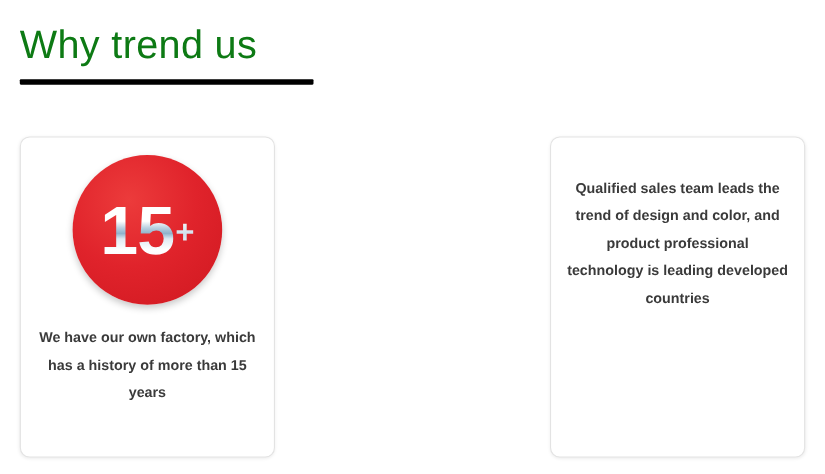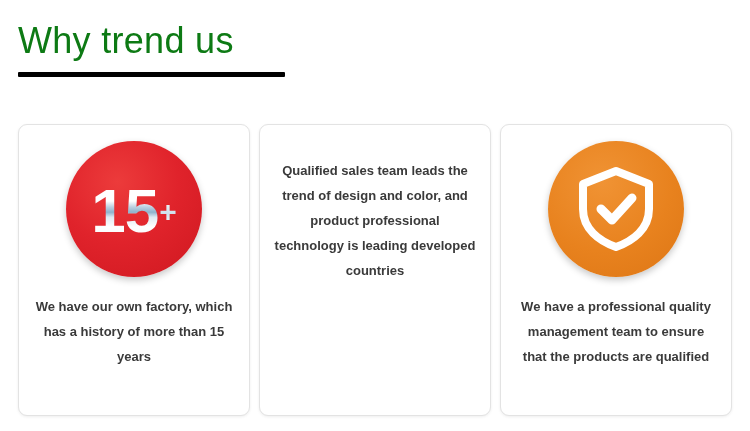--- a/index.html
+++ b/index.html
@@ -149,23 +149,14 @@
         <span class="years-plus">+</span>
       </div>
     </div>
     <div class="card-text">We have our own factory, which has a history of more than 15 years</div>
   </div>
 
   <div class="card">
     <div class="card-text">Qualified sales team leads the trend of design and color, and product professional technology is leading developed countries</div>
   </div>
 
-  <div class="card">
-    <div class="badge orange">
-      <svg class="icon-svg" width="80" height="88" viewBox="0 0 80 88">
-        <path d="M40 6 L73 19 V44 C73 64 57 76 40 82 C23 76 7 64 7 44 V19 Z" fill="none" stroke="#ffffff" stroke-width="8" stroke-linejoin="round"></path>
-        <path d="M25 44 L36 55 L56 33" fill="none" stroke="#ffffff" stroke-width="9" stroke-linecap="round" stroke-linejoin="round"></path>
-      </svg>
-    </div>
-    <div class="card-text">We have a professional quality management team to ensure that the products are qualified</div>
-  </div>
 
 </div>
 
 </body></html>

